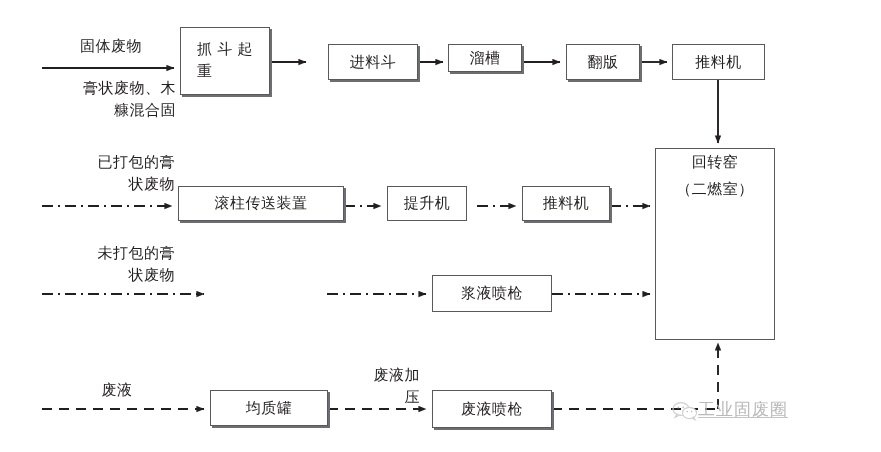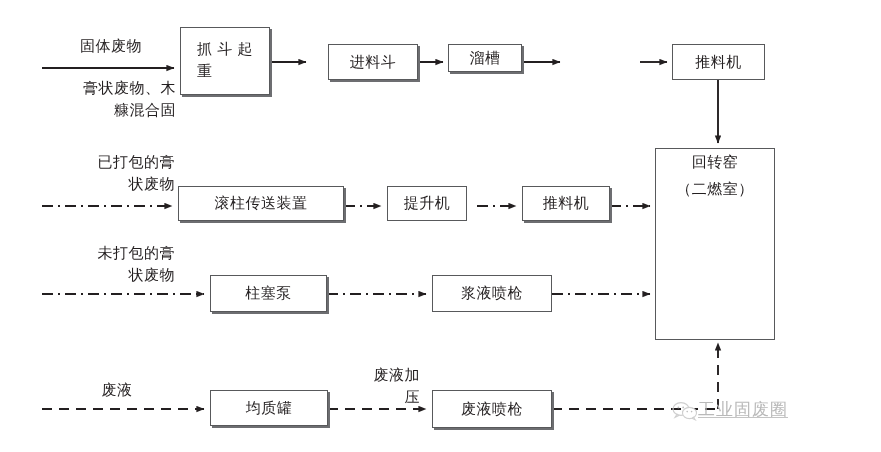--- a/index.html
+++ b/index.html
@@ -147,40 +147,40 @@
   </div>
 
   <div class="node shadowed" style="left:312px; top:44px; width:90px; height:36px;margin-left:16px;">
     <span class="node-label">进料斗</span>
   </div>
 
   <div class="node shadowed" style="left:448px; top:44px; width:74px; height:28px;">
     <span class="node-label">溜槽</span>
   </div>
 
+  <div class="node shadowed" style="left:566px; top:44px; width:74px; height:36px;">
+    <span class="node-label">翻版</span>
+  </div>
 
   <div class="node" style="left:672px; top:44px; width:93px; height:36px;">
     <span class="node-label">推料机</span>
   </div>
 
   <div class="node shadowed" style="left:178px; top:186px; width:166px; height:35px;">
     <span class="node-label">滚柱传送装置</span>
   </div>
 
   <div class="node" style="left:387px; top:186px; width:80px; height:35px;">
     <span class="node-label">提升机</span>
   </div>
 
   <div class="node shadowed" style="left:522px; top:186px; width:88px; height:35px;">
     <span class="node-label">推料机</span>
   </div>
 
-  <div class="node shadowed" style="left:210px; top:275px; width:117px; height:37px;">
-    <span class="node-label">柱塞泵</span>
-  </div>
 
   <div class="node" style="left:432px; top:275px; width:120px; height:37px;">
     <span class="node-label">浆液喷枪</span>
   </div>
 
   <div class="node shadowed" style="left:210px; top:390px; width:118px; height:36px;">
     <span class="node-label">均质罐</span>
   </div>
 
   <div class="node shadowed" style="left:432px; top:390px; width:120px; height:38px;">

